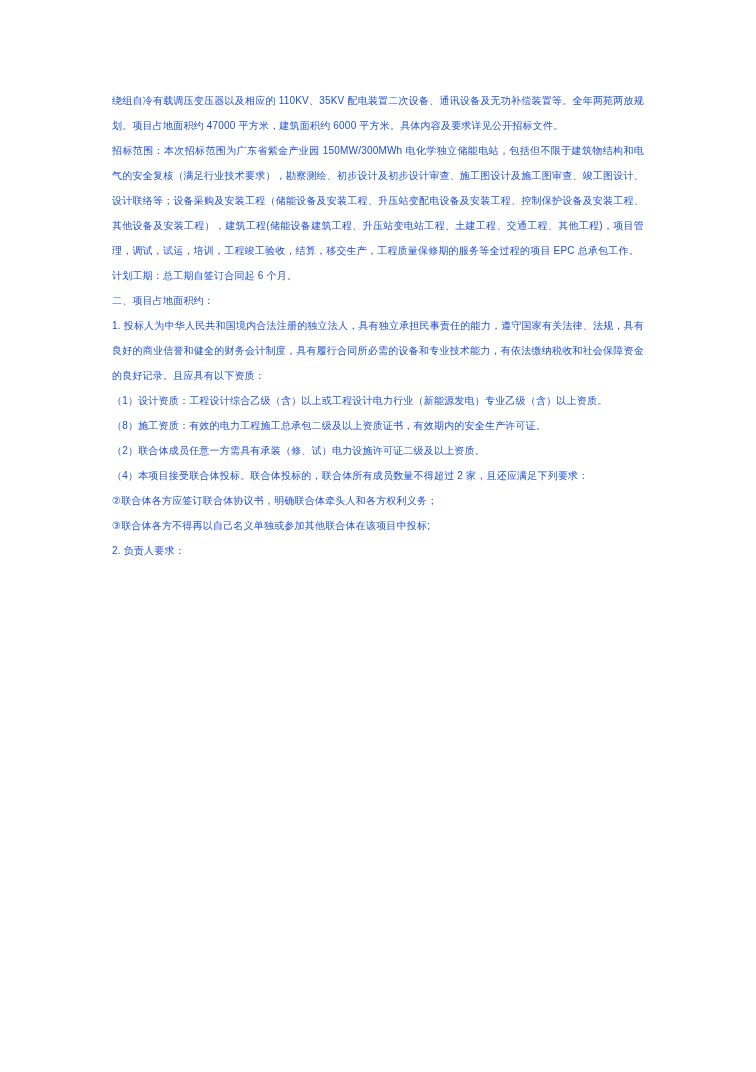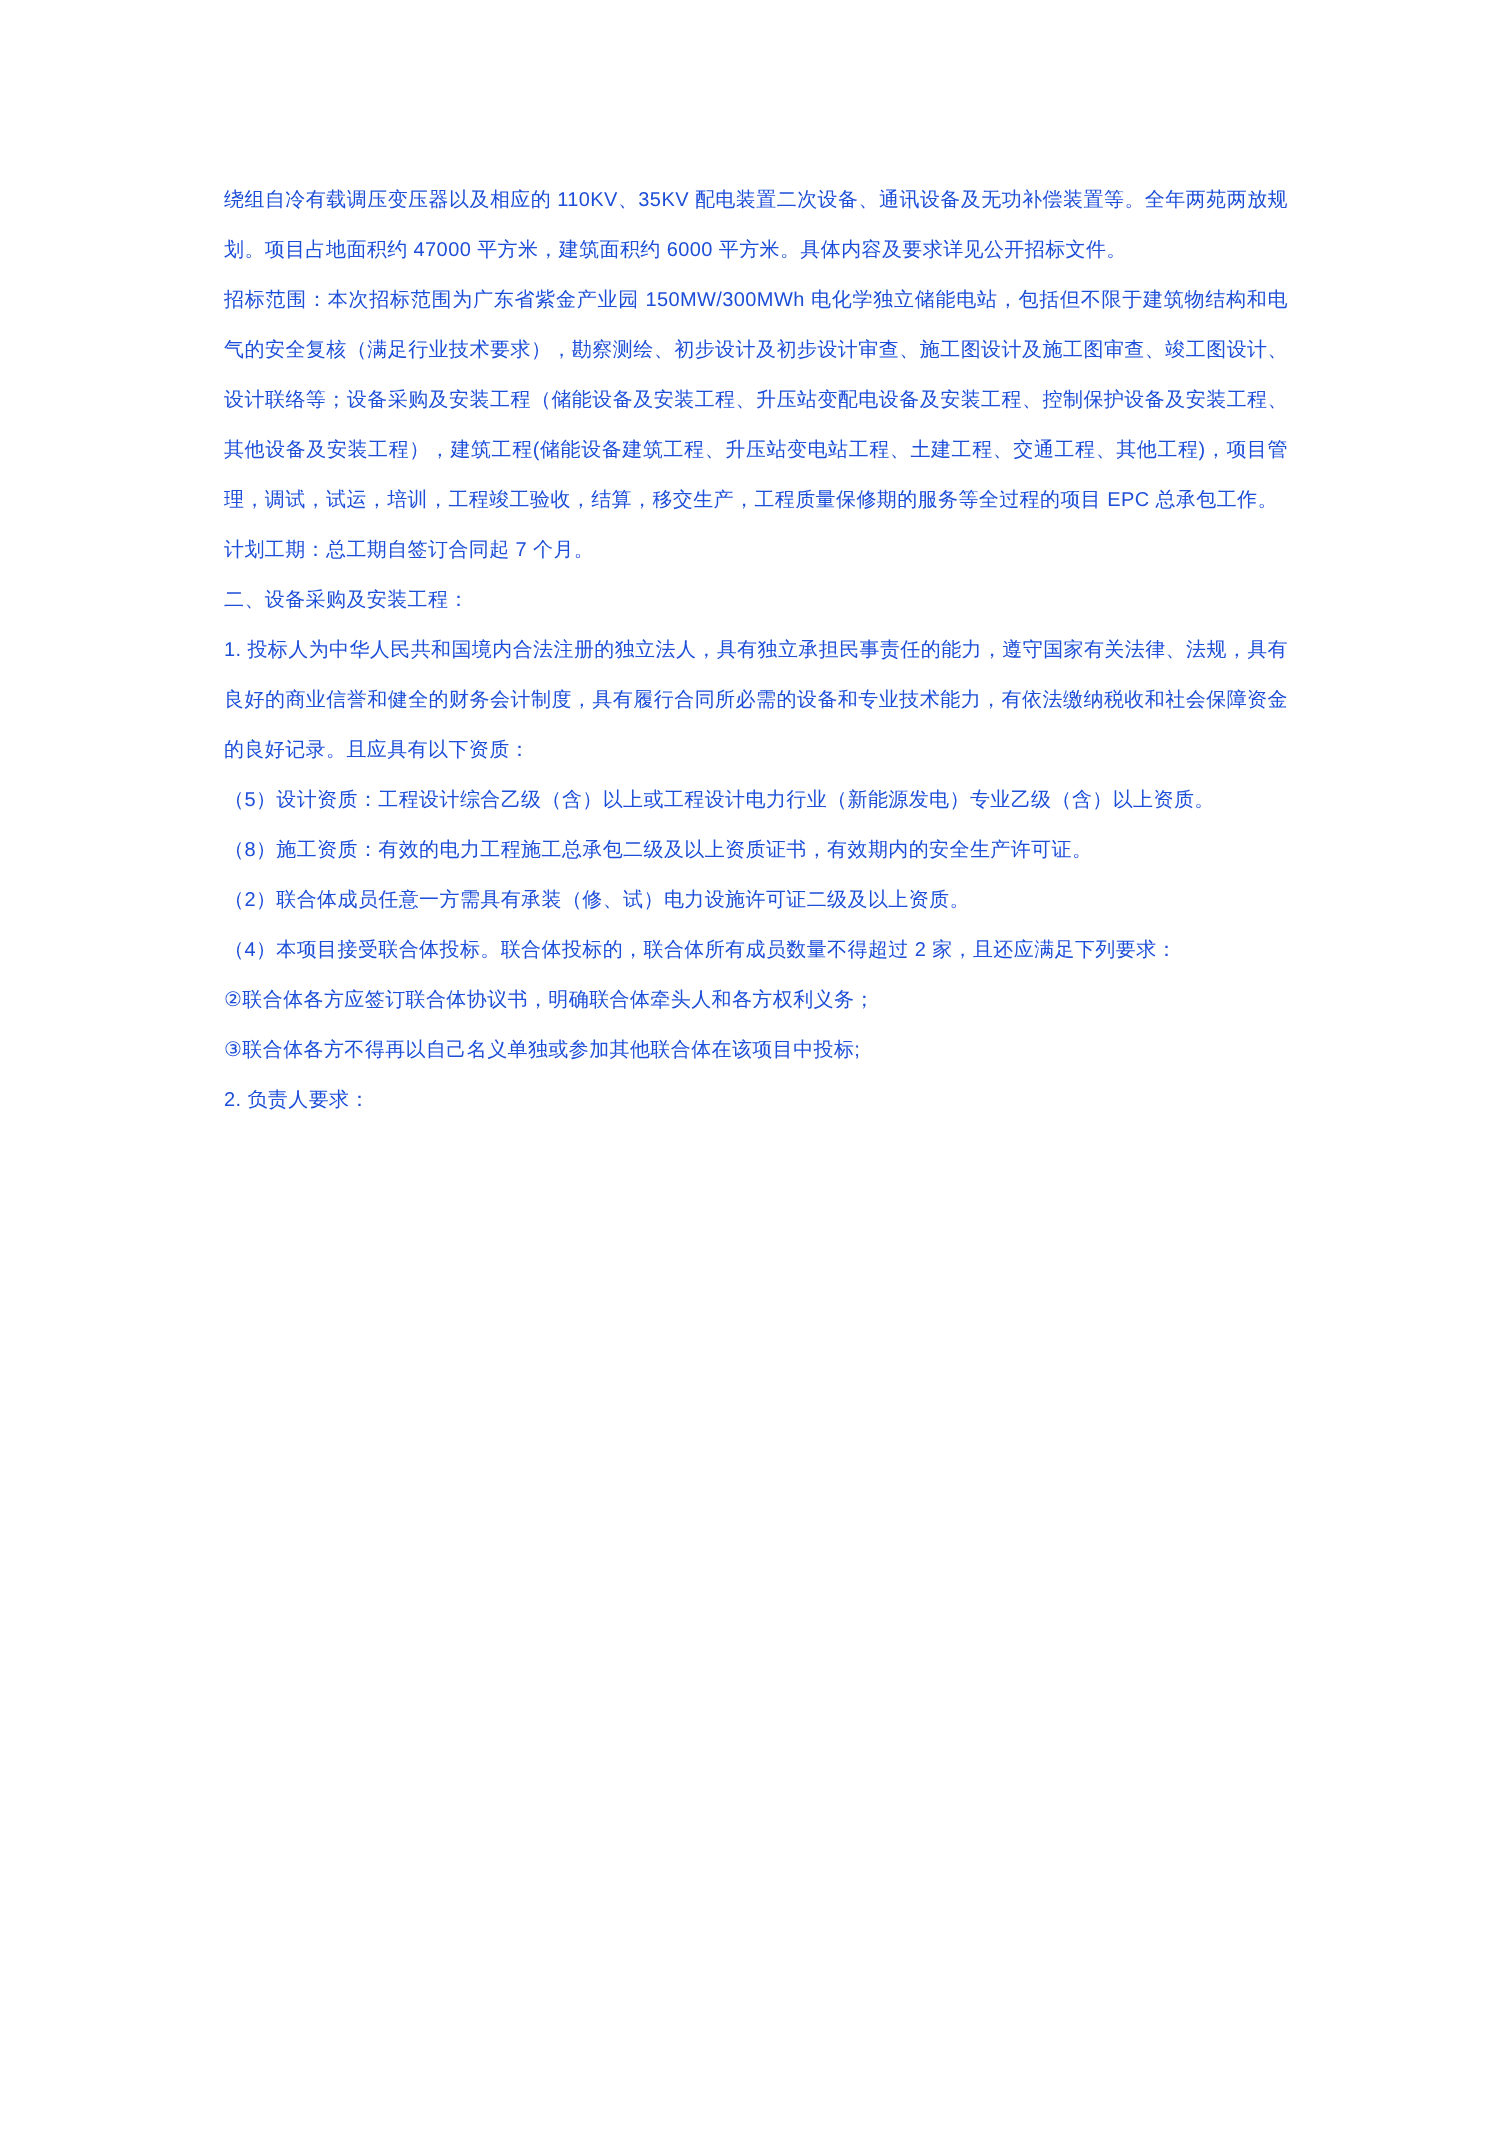--- a/index.html
+++ b/index.html
@@ -42,24 +42,24 @@
     margin-top: 0;
   }
 </style>
 </head>
 <body>
 
 <div class="page">
   <div class="doc-body">
     <p class="para">绕组自冷有载调压变压器以及相应的 110KV、35KV 配电装置二次设备、通讯设备及无功补偿装置等。全年两苑两放规划。项目占地面积约 47000 平方米，建筑面积约 6000 平方米。具体内容及要求详见公开招标文件。</p>
     <p class="para">招标范围：本次招标范围为广东省紫金产业园 150MW/300MWh 电化学独立储能电站，包括但不限于建筑物结构和电气的安全复核（满足行业技术要求），勘察测绘、初步设计及初步设计审查、施工图设计及施工图审查、竣工图设计、设计联络等；设备采购及安装工程（储能设备及安装工程、升压站变配电设备及安装工程、控制保护设备及安装工程、其他设备及安装工程），建筑工程(储能设备建筑工程、升压站变电站工程、土建工程、交通工程、其他工程)，项目管理，调试，试运，培训，工程竣工验收，结算，移交生产，工程质量保修期的服务等全过程的项目 EPC 总承包工作。</p>
-    <p class="para">计划工期：总工期自签订合同起 7 个月。</p>
-    <p class="para">二、设备采购及安装工程：</p>
+    <p class="para">计划工期：总工期自签订合同起 6 个月。</p>
+    <p class="para">二、项目占地面积约：</p>
     <p class="para">1. 投标人为中华人民共和国境内合法注册的独立法人，具有独立承担民事责任的能力，遵守国家有关法律、法规，具有良好的商业信誉和健全的财务会计制度，具有履行合同所必需的设备和专业技术能力，有依法缴纳税收和社会保障资金的良好记录。且应具有以下资质：</p>
-    <p class="para indent2">（5）设计资质：工程设计综合乙级（含）以上或工程设计电力行业（新能源发电）专业乙级（含）以上资质。</p>
+    <p class="para indent2">（1）设计资质：工程设计综合乙级（含）以上或工程设计电力行业（新能源发电）专业乙级（含）以上资质。</p>
     <p class="para indent2">（8）施工资质：有效的电力工程施工总承包二级及以上资质证书，有效期内的安全生产许可证。</p>
     <p class="para indent2">（2）联合体成员任意一方需具有承装（修、试）电力设施许可证二级及以上资质。</p>
     <p class="para indent2">（4）本项目接受联合体投标。联合体投标的，联合体所有成员数量不得超过 2 家，且还应满足下列要求：</p>
     <p class="para">②联合体各方应签订联合体协议书，明确联合体牵头人和各方权利义务；</p>
     <p class="para">③联合体各方不得再以自己名义单独或参加其他联合体在该项目中投标;</p>
     <p class="para">2. 负责人要求：</p>
   </div>
 </div>
 
 </body></html>

